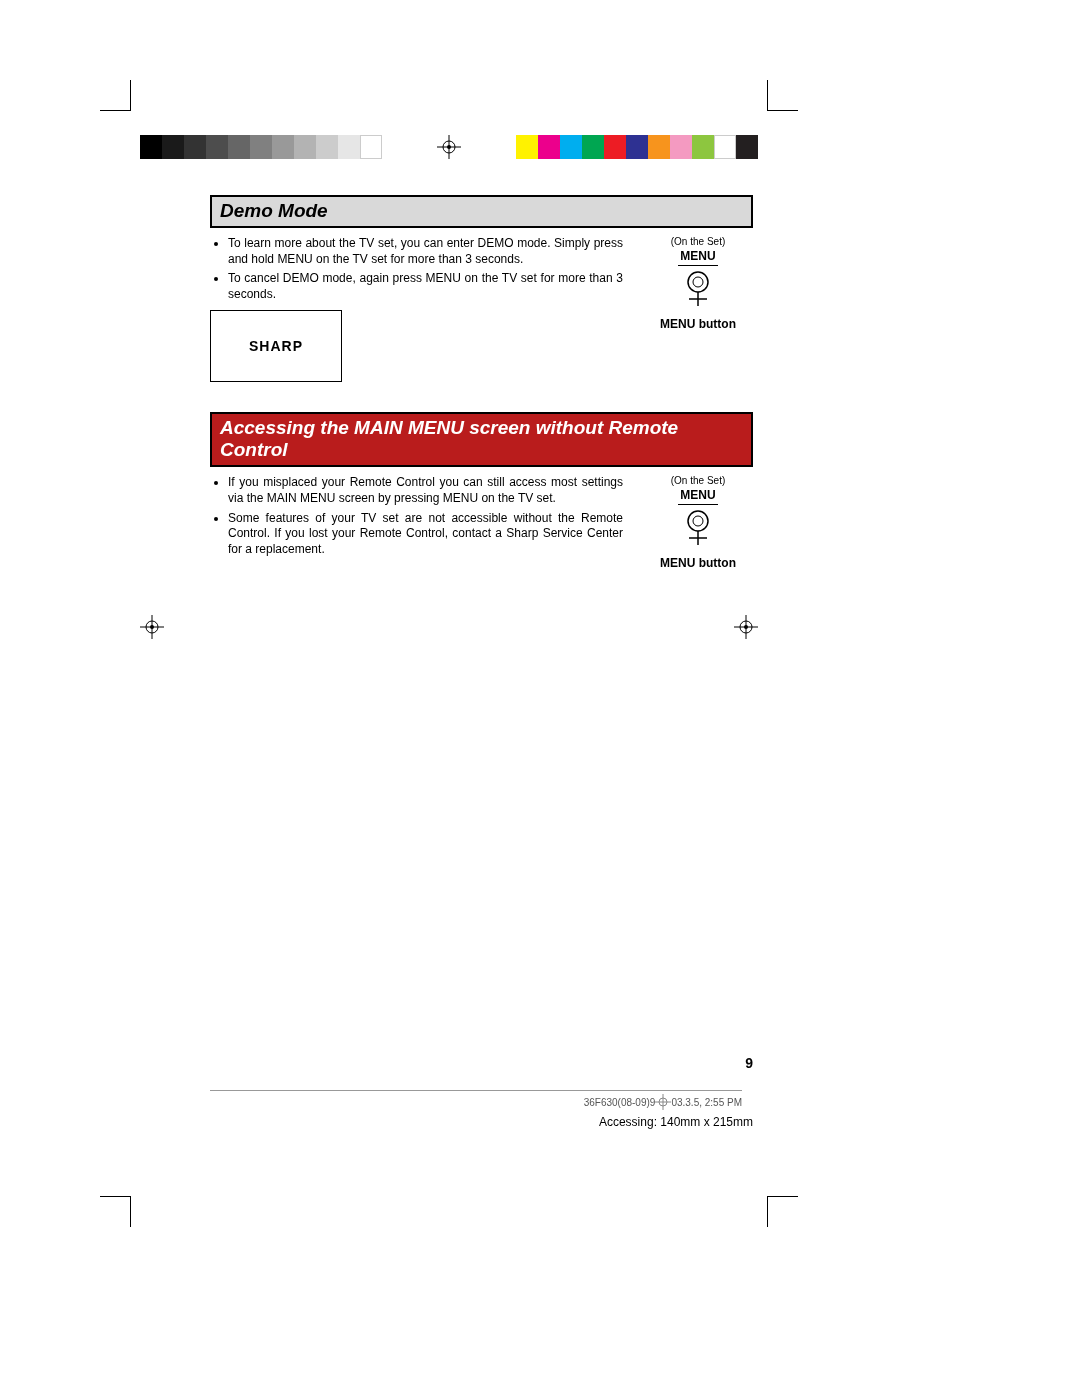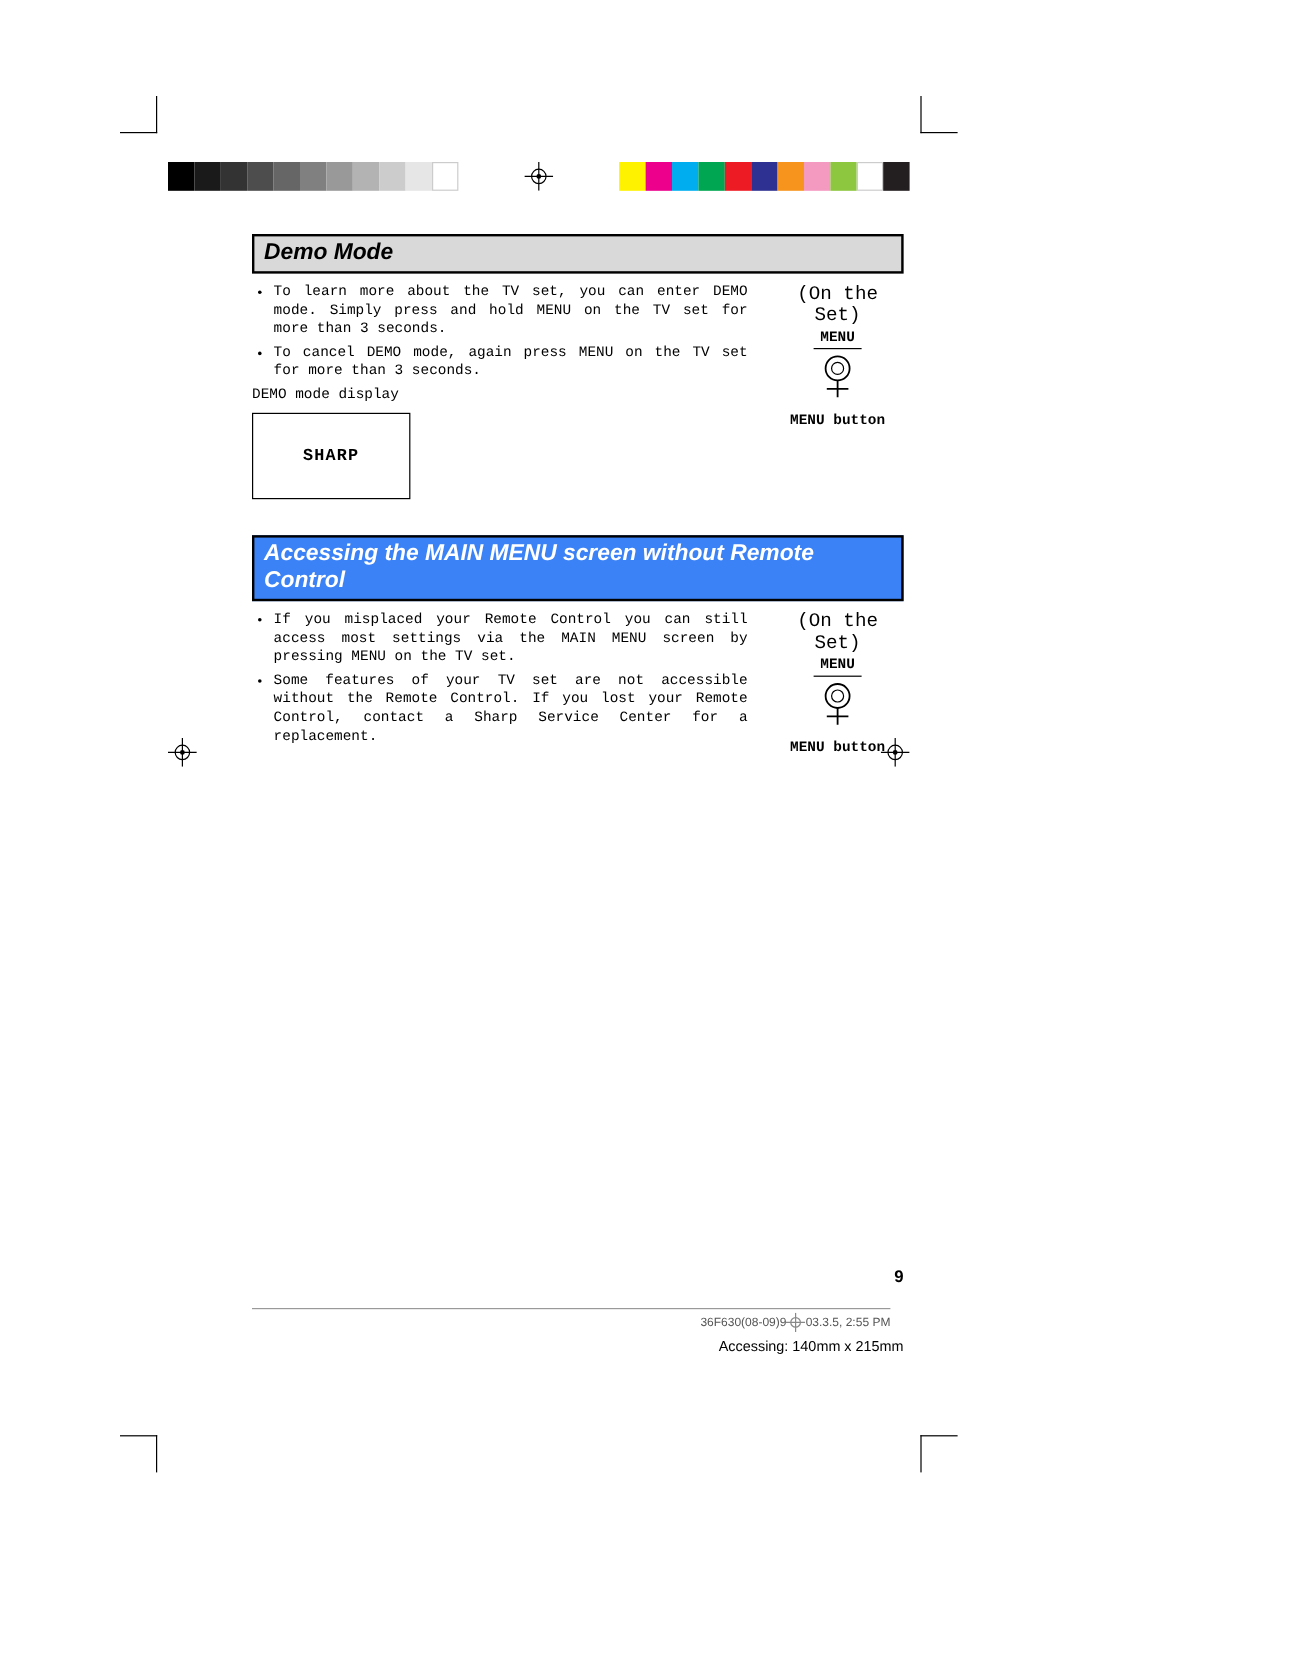--- a/index.html
+++ b/index.html
@@ -65,28 +65,27 @@
   .heading {
     border: 2px solid #000;
     background: #d9d9d9;
     padding: 3px 8px 4px 8px;
     font-weight: bold;
     font-size: 19px;
     font-style: italic;
     margin-bottom: 8px;
   }
   .heading.dark {
-    background: #3b82f6;
+    background: #b91c1c;
     color: #fff;
   }
   .section-body {
     display: flex;
     gap: 20px;
     margin-bottom: 30px;
-    font-family: Liberation Mono, monospace;
   }
   .left-col { flex: 1; }
   .right-col { width: 110px; text-align: center; font-size: 12px; }
   ul.bullets {
     list-style: disc;
     margin: 0 0 0 18px;
     padding: 0;
   }
   ul.bullets li {
     font-size: 12px;
@@ -102,21 +101,21 @@
     height: 70px;
     margin-top: 8px;
     display: flex;
     align-items: center;
     justify-content: center;
     font-weight: bold;
     letter-spacing: 1px;
     font-size: 14px;
   }
   .menu-label { font-weight: bold; font-size: 12px; }
-  .on-set { font-size: 16px; margin-bottom: 2px; }
+  .on-set { font-size: 10px; margin-bottom: 2px; }
   .btn-icon { margin: 4px auto 6px auto; }
   .hr-thin { border: none; border-top: 1px solid #000; width: 40px; margin: 2px auto; }
 
   .page-num {
     position: absolute;
     right: 145px;
     top: 1055px;
     font-weight: bold;
     font-size: 14px;
   }
@@ -206,21 +205,20 @@
 
   <div class="content">
 
     <div class="heading">Demo Mode</div>
     <div class="section-body">
       <div class="left-col">
         <ul class="bullets">
           <li>To learn more about the TV set, you can enter DEMO mode. Simply press and hold MENU on the TV set for more than 3 seconds.</li>
           <li>To cancel DEMO mode, again press MENU on the TV set for more than 3 seconds.</li>
         </ul>
-        <div class="example-sub">DEMO mode display</div>
         <div class="sharp-box">SHARP</div>
       </div>
       <div class="right-col">
         <div class="on-set">(On the Set)</div>
         <div class="menu-label">MENU</div>
         <hr class="hr-thin">
         <div class="btn-icon">
           <svg width="30" height="38">
             <circle cx="15" cy="12" r="10" fill="none" stroke="#000" stroke-width="1.5"></circle>
             <circle cx="15" cy="12" r="5" fill="none" stroke="#000" stroke-width="1"></circle>

